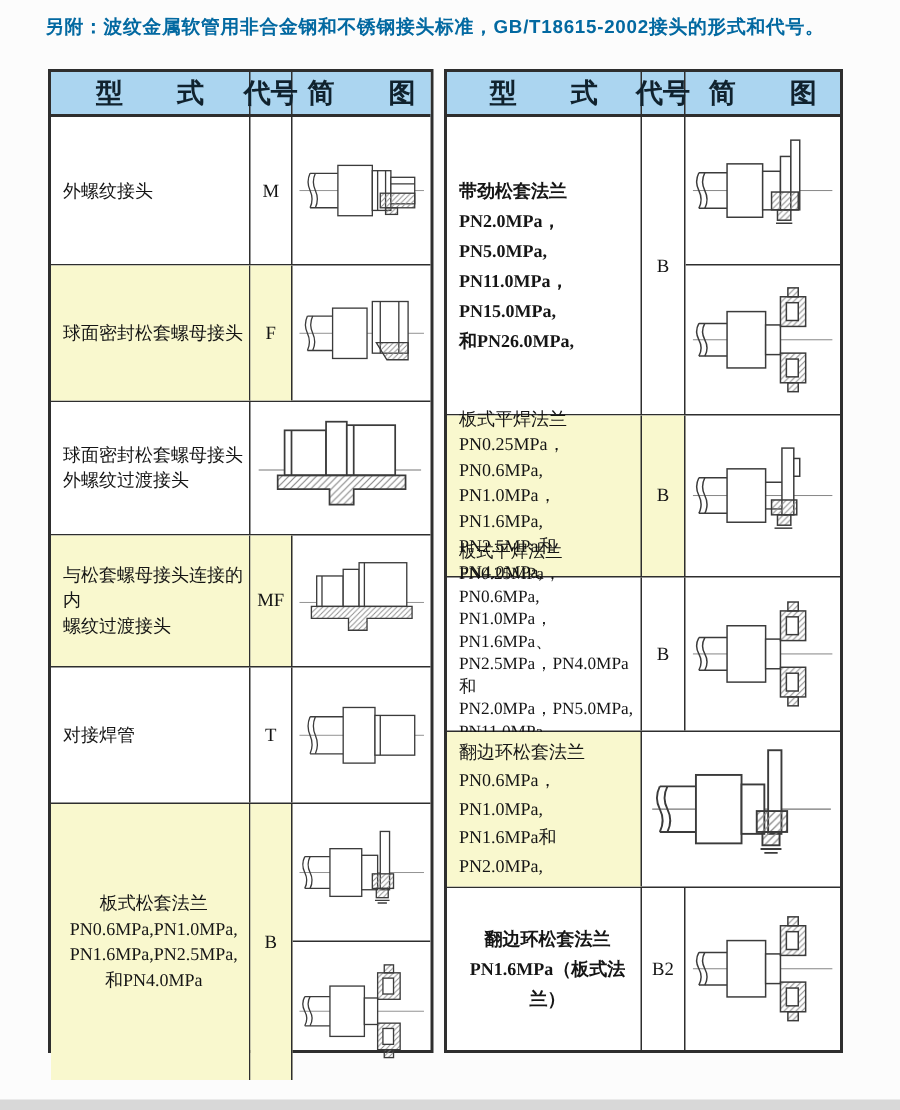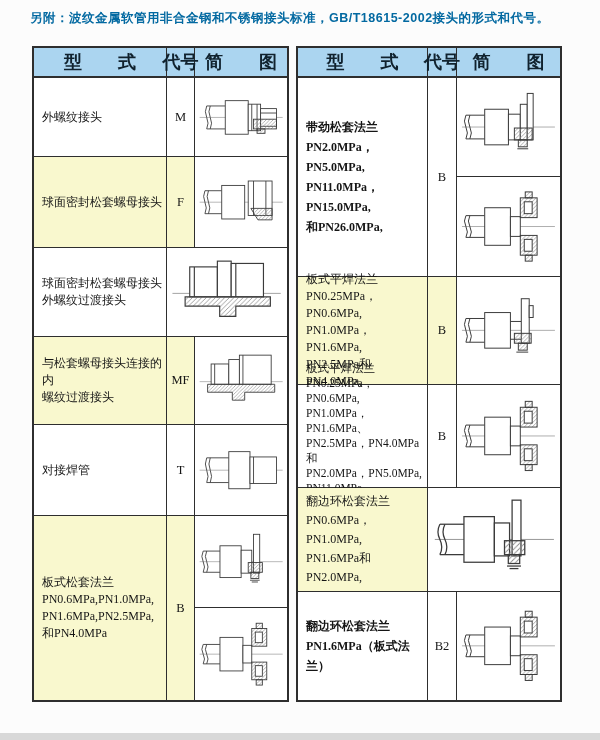--- a/index.html
+++ b/index.html
@@ -7,21 +7,21 @@
   }
   html,body{margin:0;padding:0;}
   .page{position:relative;width:600px;height:740px;background:var(--page-bg);overflow:hidden;
         font-family:"Liberation Serif","DejaVu Serif",serif;color:#151515;}
   .title{position:absolute;left:30px;top:10px;width:550px;font-family:"Liberation Sans","DejaVu Sans",sans-serif;
          font-weight:bold;font-size:12.5px;letter-spacing:0.5px;color:#0369a1;}
   .tbl{position:absolute;top:46px;border:2px solid var(--border);background:#fff;box-sizing:border-box;}
   .tbl.left{left:32px;width:257px;height:656px;}
   .tbl.right{left:296px;width:266px;height:656px;}
   .trow{display:flex;border-bottom:1px solid var(--border);box-sizing:border-box;}
-  .trow:last-child{border-bottom:none;}
+  .trow:last-child{border-bottom:none;text-align:center;}
   .trow.thead{height:30px;background:var(--header-bg);border-bottom:2px solid var(--border);}
   .cell{box-sizing:border-box;height:100%;}
   .c-type{border-right:1px solid var(--border);display:flex;flex-direction:column;justify-content:center;
           padding:4px 3px 4px 8px;font-size:12px;line-height:17px;white-space:pre-line;}
   .c-code{border-right:1px solid var(--border);display:flex;align-items:center;justify-content:center;
           font-size:12.5px;}
   .c-sketch{flex:1;display:flex;align-items:center;justify-content:center;overflow:hidden;}
   .left .c-type{width:133px;} .left .c-code{width:28px;}
   .right .c-type{width:130px;} .right .c-code{width:29px;}
   .thead .cell{display:flex;align-items:center;justify-content:center;font-weight:bold;font-size:18px;
@@ -48,21 +48,21 @@
 
 <div class="page">
   <div class="title">另附：波纹金属软管用非合金钢和不锈钢接头标准，GB/T18615-2002接头的形式和代号。</div>
 
   <div class="tbl left">
     <div class="trow thead">
       <div class="cell c-type">型　　式</div>
       <div class="cell c-code">代号</div>
       <div class="cell c-sketch">简　　图</div>
     </div>
-    <div class="trow" style="height:79px">
+    <div class="trow" style="height:99px">
       <div class="cell c-type">外螺纹接头</div>
       <div class="cell c-code">M</div>
       <div class="cell c-sketch">
         <div class="draw">
             <svg viewBox="0 0 100 70" preserveAspectRatio="xMidYMid meet" xmlns="http://www.w3.org/2000/svg">
               <line x1="3" y1="35" x2="97" y2="35" stroke="#777" stroke-width="0.6"></line>
               <path d="M11 22 q-3 6.5 0 13 q3 6.5 0 13" fill="none" stroke="#3b3b3b" stroke-width="1"></path>
               <path d="M15 22 q-3 6.5 0 13 q3 6.5 0 13" fill="none" stroke="#3b3b3b" stroke-width="1"></path>
               <line x1="11" y1="22" x2="32" y2="22" stroke="#3b3b3b" stroke-width="1"></line>
               <line x1="11" y1="48" x2="32" y2="48" stroke="#3b3b3b" stroke-width="1"></line>

